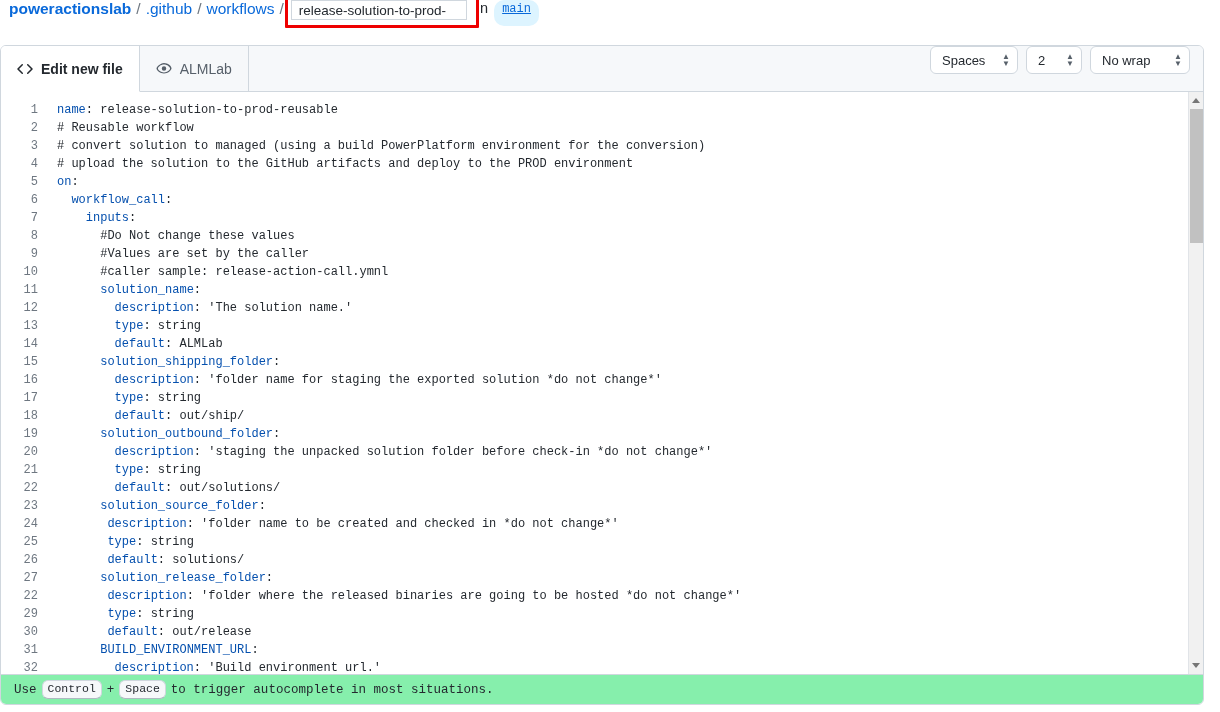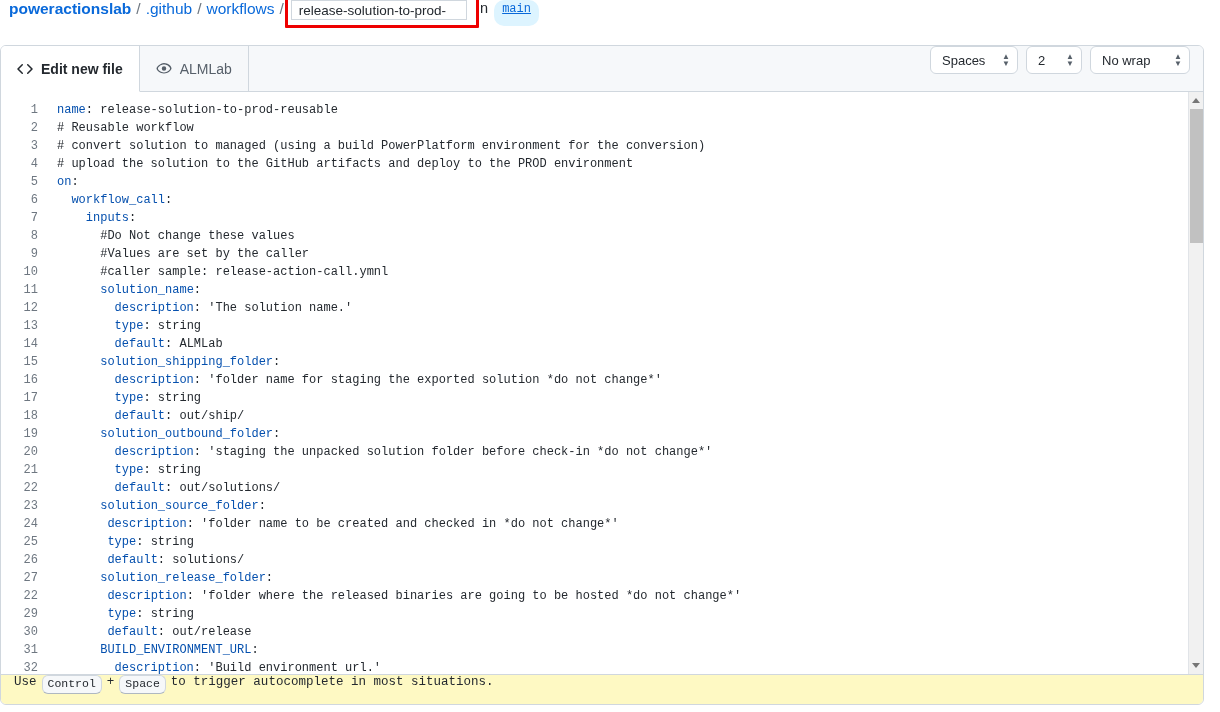--- a/index.html
+++ b/index.html
@@ -233,24 +233,24 @@
     height: 134px;
     background: #c1c1c1;
     border-radius: 0;
     cursor: pointer;
   }
 
   
   #status-bar {
     height: 30px;
     min-height: 30px;
-    background: #fef9c3;
+    background: #86efac;
     border-top: 1px solid #d0d7de;
     display: flex;
-    align-items: flex-start;
+    align-items: center;
     padding-left: 13px;
     font-size: 12.5px;
     color: #24292f;
     font-family: "Liberation Mono", monospace;
     gap: 5px;
   }
   .kbd {
     border: 1px solid #d0d7de;
     border-bottom-color: #afb8c1;
     border-radius: 6px;

